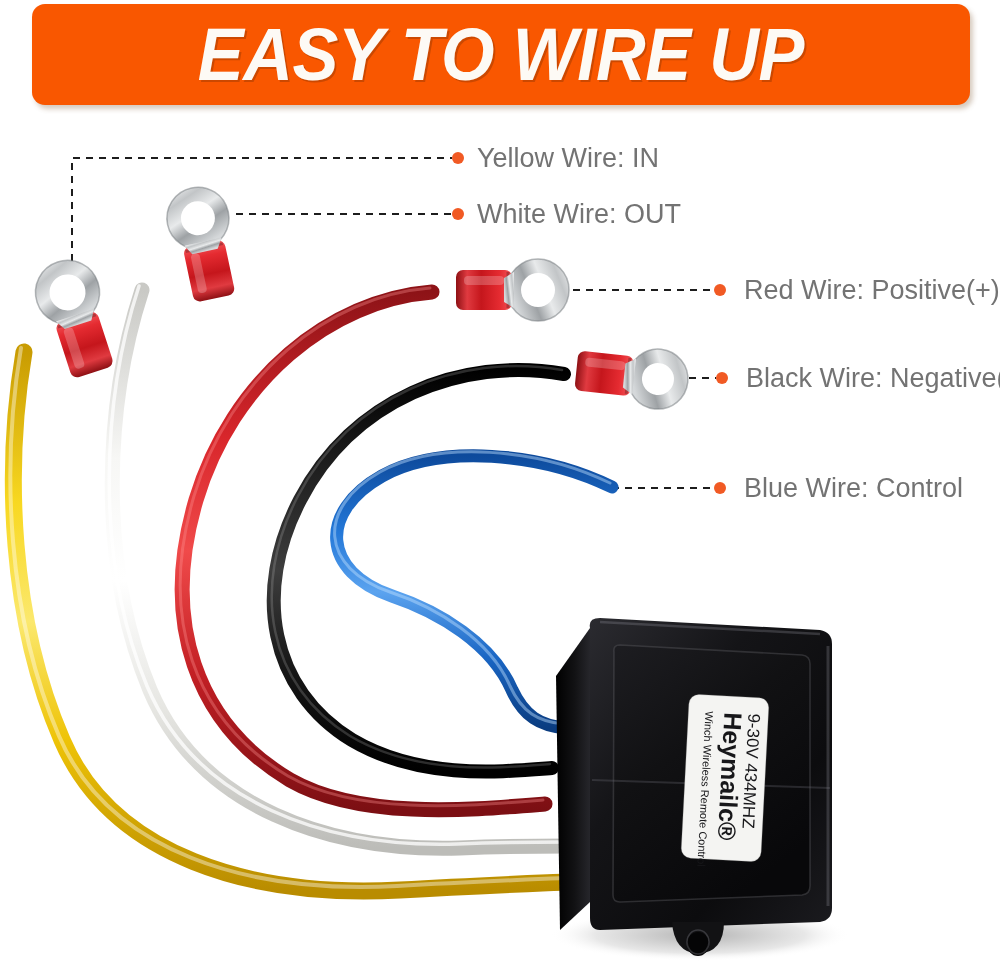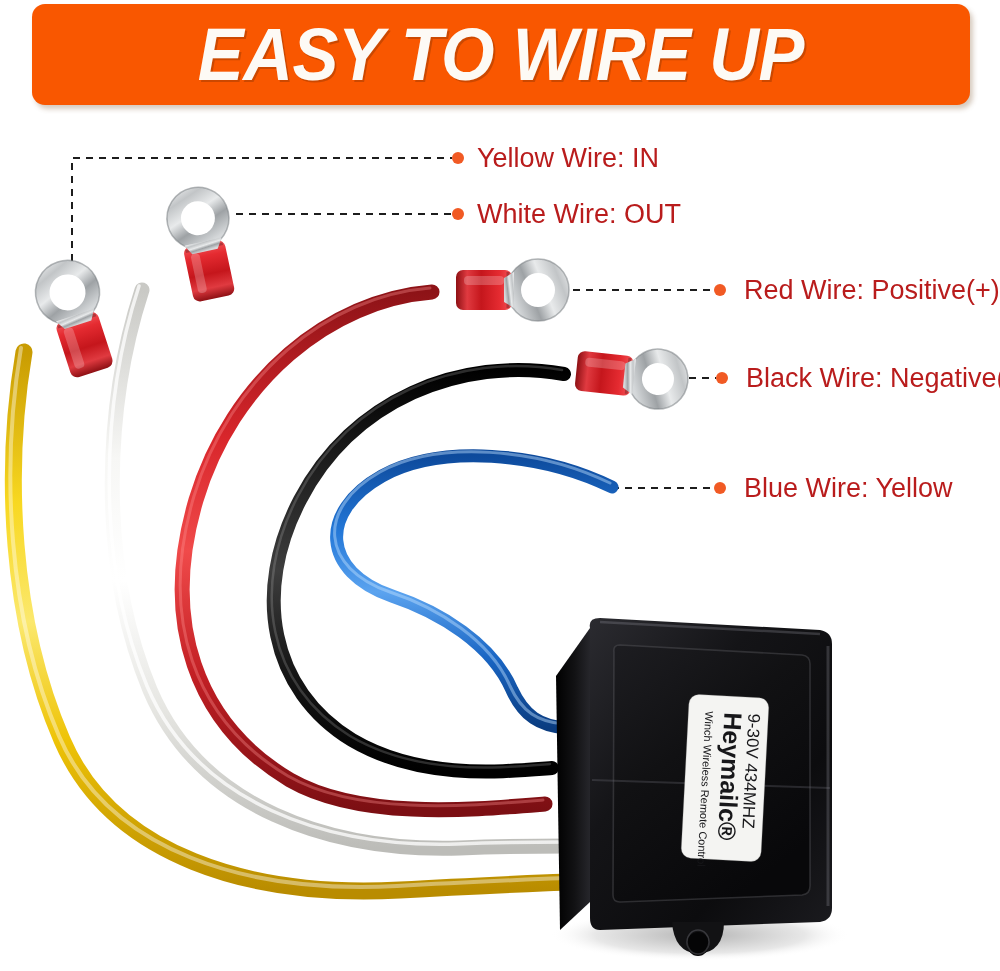--- a/index.html
+++ b/index.html
@@ -45,21 +45,21 @@
     text-shadow: 2px 2px 0 rgba(120, 45, 0, 0.35);
     white-space: nowrap;
     user-select: none;
   }
 
   
   .callout-label {
     position: absolute;
     font-family: "Liberation Sans", sans-serif;
     font-size: 27px;
-    color: #b91c1c;
+    color: #737373;
     white-space: nowrap;
     line-height: 1;
   }
   .callout-dot {
     position: absolute;
     width: 12px;
     height: 12px;
     border-radius: 50%;
     background: #f15a24;
   }
@@ -313,15 +313,15 @@
   <div class="callout-dot" style="left:452px; top:152px;"></div>
   <div class="callout-dot" style="left:452px; top:208px;"></div>
   <div class="callout-dot" style="left:714px; top:284px;"></div>
   <div class="callout-dot" style="left:716px; top:372px;"></div>
   <div class="callout-dot" style="left:714px; top:482px;"></div>
 
   <div class="callout-label" style="left:477px; top:145px;">Yellow Wire: IN</div>
   <div class="callout-label" style="left:744px; top:277px;">Red Wire: Positive(+)</div>
   <div class="callout-label" style="left:477px; top:201px;">White Wire: OUT</div>
   <div class="callout-label" style="left:746px; top:365px;">Black Wire: Negative(-)</div>
-  <div class="callout-label" style="left:744px; top:475px;">Blue Wire: Yellow</div>
+  <div class="callout-label" style="left:744px; top:475px;">Blue Wire: Control</div>
 
 </div>
 
 </body></html>

